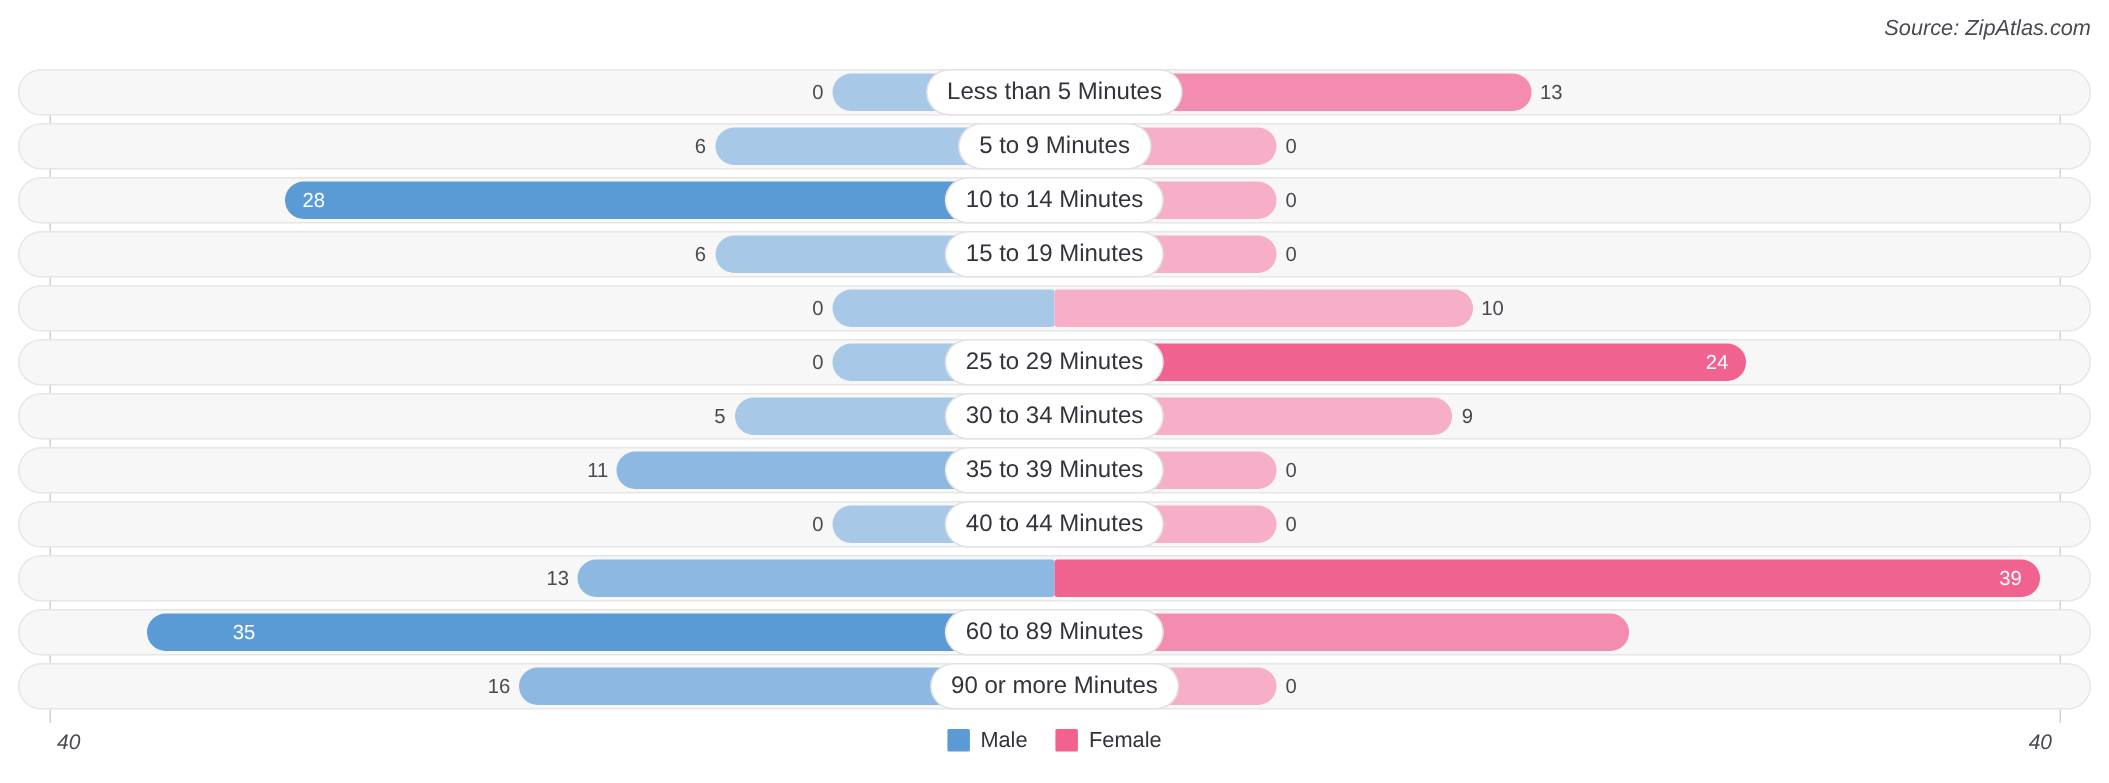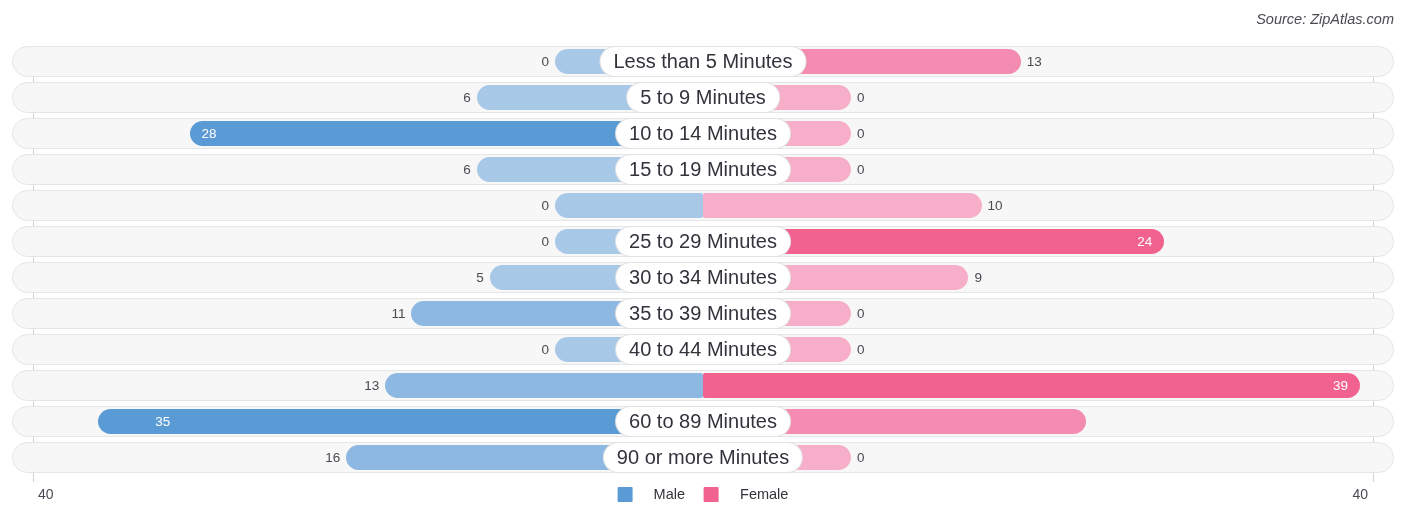--- a/index.html
+++ b/index.html
@@ -118,21 +118,21 @@
   .bar-val.female { text-align: left; }
 
   .center-label {
     position: absolute;
     top: 1px;
     height: 29px;
     line-height: 29px;
     background: #ffffff;
     border-radius: 15px;
     box-shadow: 0 0 0 1px #e2e2e4;
-    font-size: 20px;
+    font-size: 16px;
     color: #33333c;
     text-align: center;
     white-space: nowrap;
     padding: 0 13px;
     box-sizing: border-box;
     transform: translateX(-50%);
     z-index: 4;
   }
 
   
@@ -141,38 +141,39 @@
     left: 0;
     top: 482px;
     width: 1406px;
     height: 40px;
   }
   .tick {
     position: absolute;
     top: 4px;
     font-size: 14px;
     color: #4a4a52;
+    font-style: italic;
   }
   .tick.left  { left: 38px; }
   .tick.right { right: 38px; }
 
   .legend {
     position: absolute;
     left: 50%;
     top: 4px;
     transform: translateX(-50%);
     display: flex;
     align-items: center;
     gap: 19px;
     white-space: nowrap;
   }
   .legend-item {
     display: flex;
-    align-items: flex-end;
-    gap: 21px;
+    align-items: flex-start;
+    gap: 7px;
   }
   .legend-swatch {
     width: 15px;
     height: 15px;
     border-radius: 1px;
     display: inline-block;
   }
   .legend-text {
     font-size: 14.5px;
     color: #33333c;

